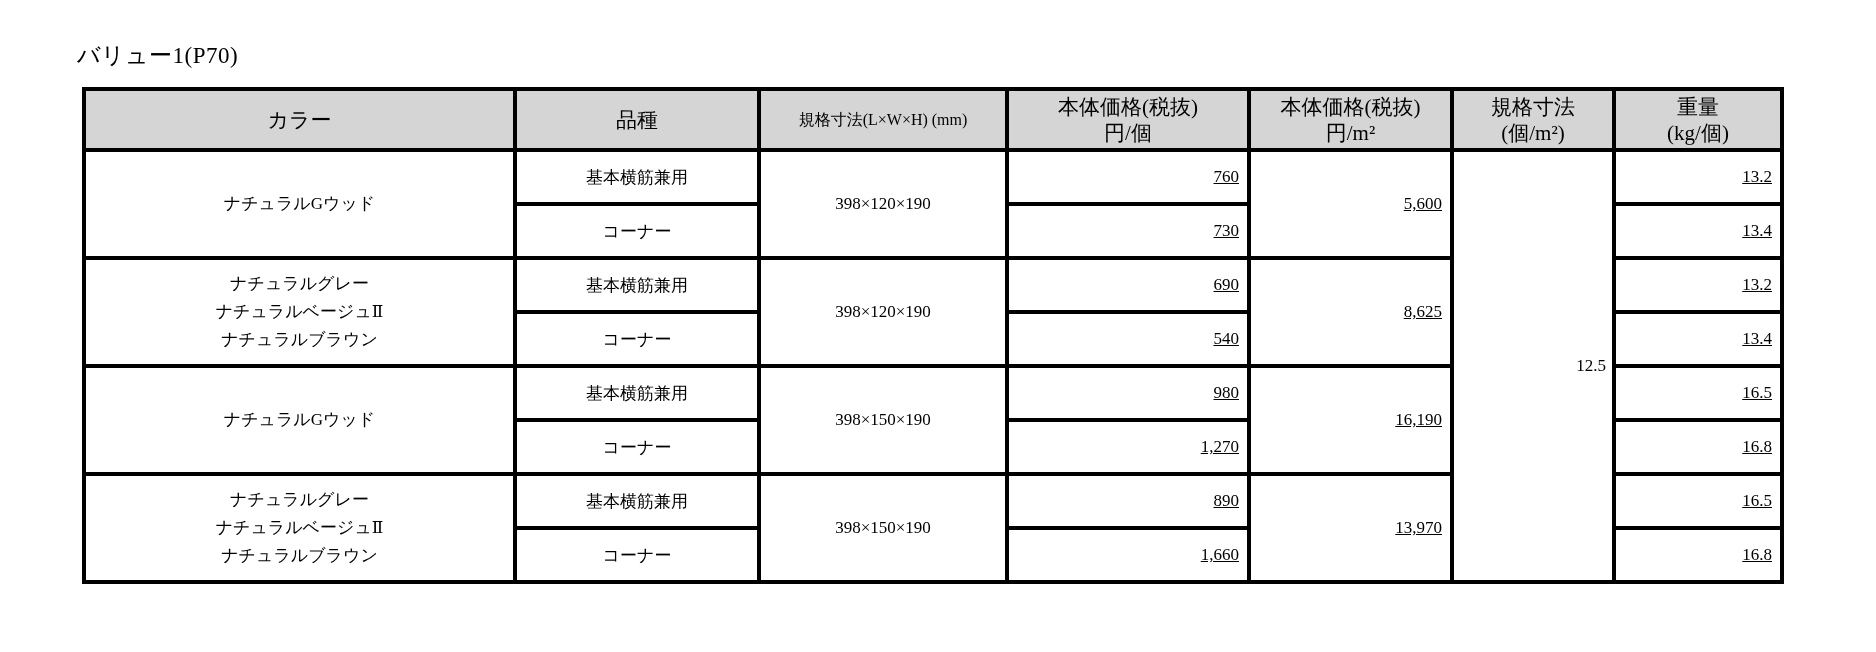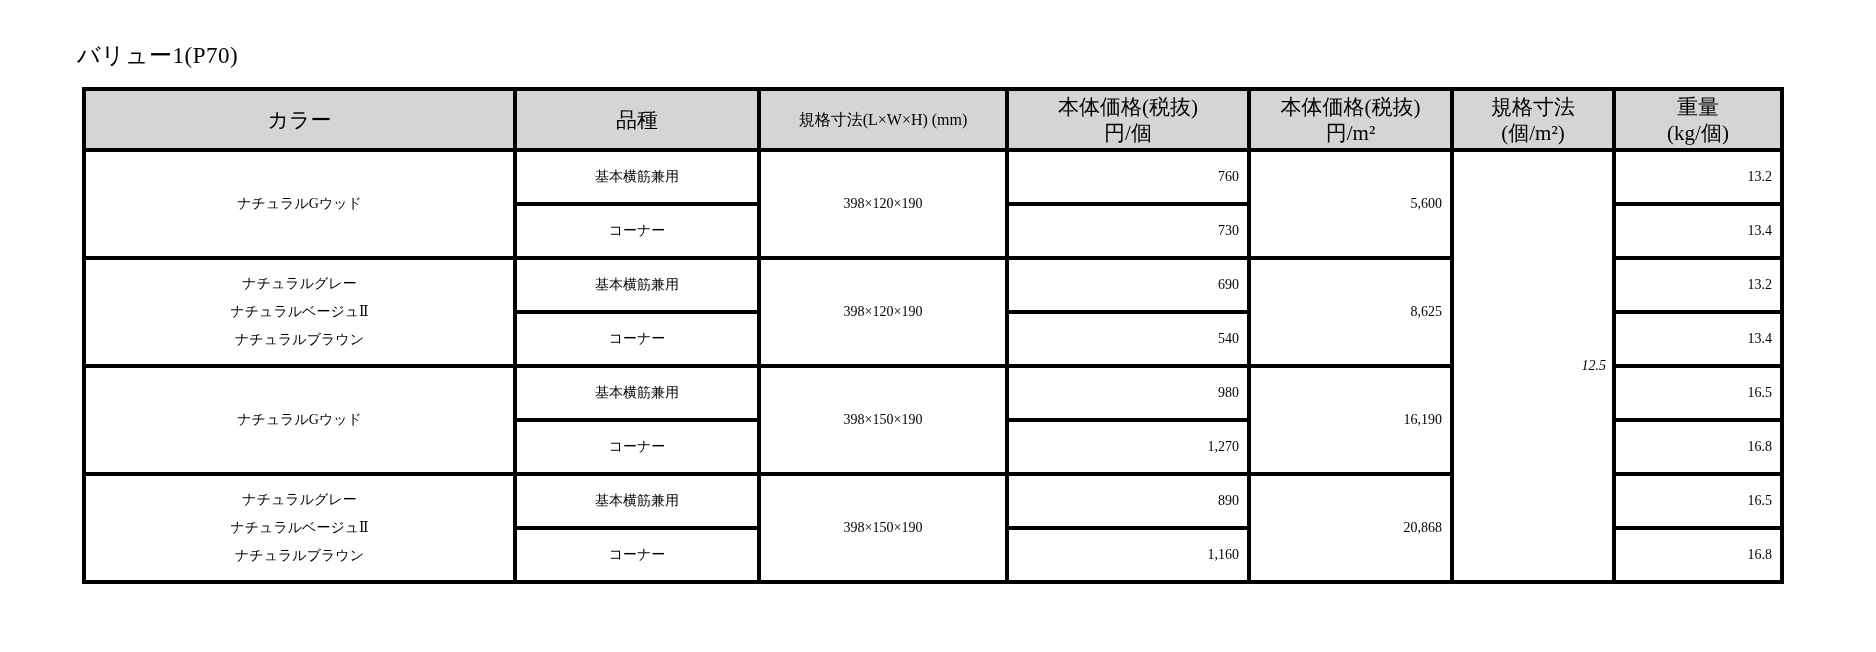--- a/index.html
+++ b/index.html
@@ -56,34 +56,34 @@
     background: #d5d5d5;
     font-size: 21px;
     line-height: 26px;
     white-space: pre-line;
   }
   .price-table th.h-size {
     font-size: 16px;
     white-space: nowrap;
   }
   .price-table td {
-    font-size: 14px;
+    font-size: 17px;
   }
   td.c-color {
     white-space: pre-line;
     line-height: 28px;
   }
   td.c-num {
     text-align: right;
     padding-right: 8px;
+    text-decoration: underline;
   }
   td.c-usage {
     text-align: right;
     padding-right: 6px;
-    font-style: italic;
   }
 </style>
 </head>
 <body>
 
 <div class="page">
 
   <div class="doc-title">バリュー1(P70)</div>
 
   <table class="price-table">
@@ -158,24 +158,24 @@
         <td class="c-num">16.8</td>
       </tr>
 
       <tr>
         <td class="c-color" rowspan="2">ナチュラルグレー
 ナチュラルベージュⅡ
 ナチュラルブラウン</td>
         <td>基本横筋兼用</td>
         <td rowspan="2">398×150×190</td>
         <td class="c-num">890</td>
-        <td class="c-num" rowspan="2">20,868</td>
+        <td class="c-num" rowspan="2">13,970</td>
         <td class="c-num">16.5</td>
       </tr>
       <tr>
         <td>コーナー</td>
-        <td class="c-num">1,160</td>
+        <td class="c-num">1,660</td>
         <td class="c-num">16.8</td>
       </tr>
     </tbody>
   </table>
 
 </div>
 
 </body></html>

